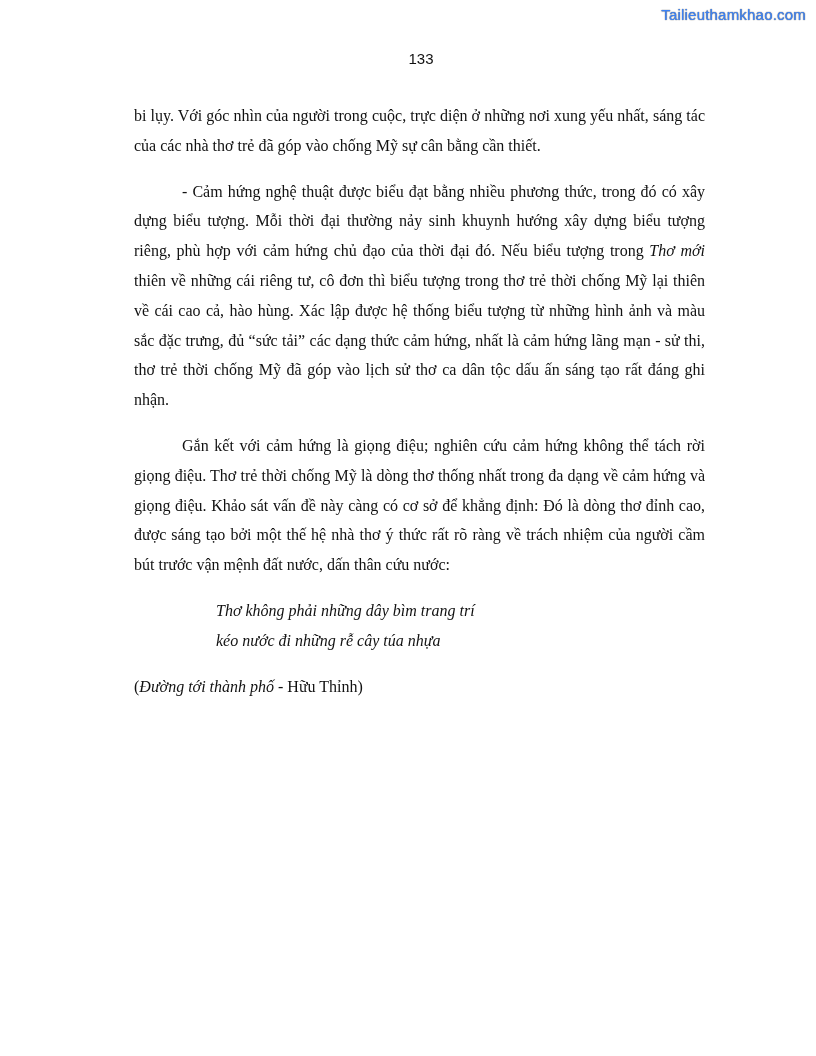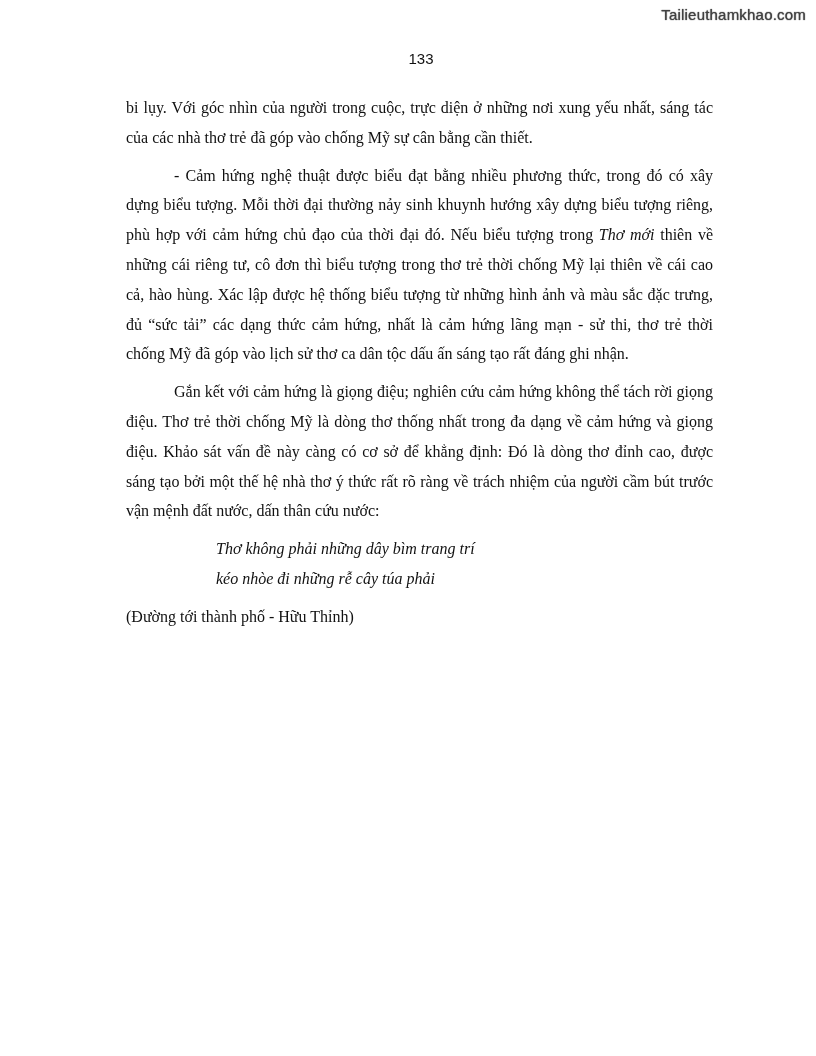--- a/index.html
+++ b/index.html
@@ -3,46 +3,46 @@
 <meta charset="utf-8">
 <style>
   html, body { margin: 0; padding: 0; }
   body {
     width: 816px; height: 1056px; background: #ffffff; position: relative; overflow: hidden;
     font-family: "Liberation Serif", serif; color: #111;
   }
   .watermark {
     position: absolute; top: 6px; right: 10px;
     font-family: "Liberation Sans", sans-serif; font-size: 15px;
-    color: #404040; letter-spacing: 0.2px;
+    color: #3b82f6; letter-spacing: 0.2px;
     text-shadow: 0 0 1px #777, 0 0 1px #777;
   }
   .page-number {
     position: absolute; top: 50px; left: 0; width: 842px; text-align: center;
     font-family: "Liberation Sans", sans-serif; font-size: 15px; color: #111;
   }
   .content {
     position: absolute; top: 85px; left: 118px; width: 603px;
     font-size: 16px; line-height: 29.8px; text-align: justify;
   }
-  .content p { margin: 8px; }
+  .content p { margin: 16px; }
   .indent { text-indent: 48px; }
   .poem { margin-left: 98px; font-style: italic; }
   .poem-line { display: block; }
   .citation { margin-left: 146px; }
-  .citation .title { }
+  .citation .title { font-style: italic; }
 </style>
 </head>
 <body>
 
 <div class="watermark">Tailieuthamkhao.com</div>
 <div class="page-number">133</div>
 
 <div class="content">
   <p>bi lụy. Với góc nhìn của người trong cuộc, trực diện ở những nơi xung yếu nhất, sáng tác của các nhà thơ trẻ đã góp vào chống Mỹ sự cân bằng cần thiết.</p>
   <p class="indent"><span>- Cảm hứng nghệ thuật được biểu đạt bằng nhiều phương thức, trong đó có xây dựng biểu tượng. Mỗi thời đại thường nảy sinh khuynh hướng xây dựng biểu tượng riêng, phù hợp với cảm hứng chủ đạo của thời đại đó. Nếu biểu tượng trong </span><i>Thơ mới</i><span> thiên về những cái riêng tư, cô đơn thì biểu tượng trong thơ trẻ thời chống Mỹ lại thiên về cái cao cả, hào hùng. Xác lập được hệ thống biểu tượng từ những hình ảnh và màu sắc đặc trưng, đủ “sức tải” các dạng thức cảm hứng, nhất là cảm hứng lãng mạn - sử thi, thơ trẻ thời chống Mỹ đã góp vào lịch sử thơ ca dân tộc dấu ấn sáng tạo rất đáng ghi nhận.</span></p>
   <p class="indent">Gắn kết với cảm hứng là giọng điệu; nghiên cứu cảm hứng không thể tách rời giọng điệu. Thơ trẻ thời chống Mỹ là dòng thơ thống nhất trong đa dạng về cảm hứng và giọng điệu. Khảo sát vấn đề này càng có cơ sở để khẳng định: Đó là dòng thơ đỉnh cao, được sáng tạo bởi một thế hệ nhà thơ ý thức rất rõ ràng về trách nhiệm của người cầm bút trước vận mệnh đất nước, dấn thân cứu nước:</p>
   <div class="poem">
     <span class="poem-line">Thơ không phải những dây bìm trang trí</span>
-    <span class="poem-line">kéo nhòe đi những rễ cây túa phải</span>
+    <span class="poem-line">kéo nước đi những rễ cây túa nhựa</span>
   </div>
   <p class="citation"><span>(</span><span class="title">Đường tới thành phố</span><span> - Hữu Thỉnh)</span></p>
 </div>
 
 </body></html>

